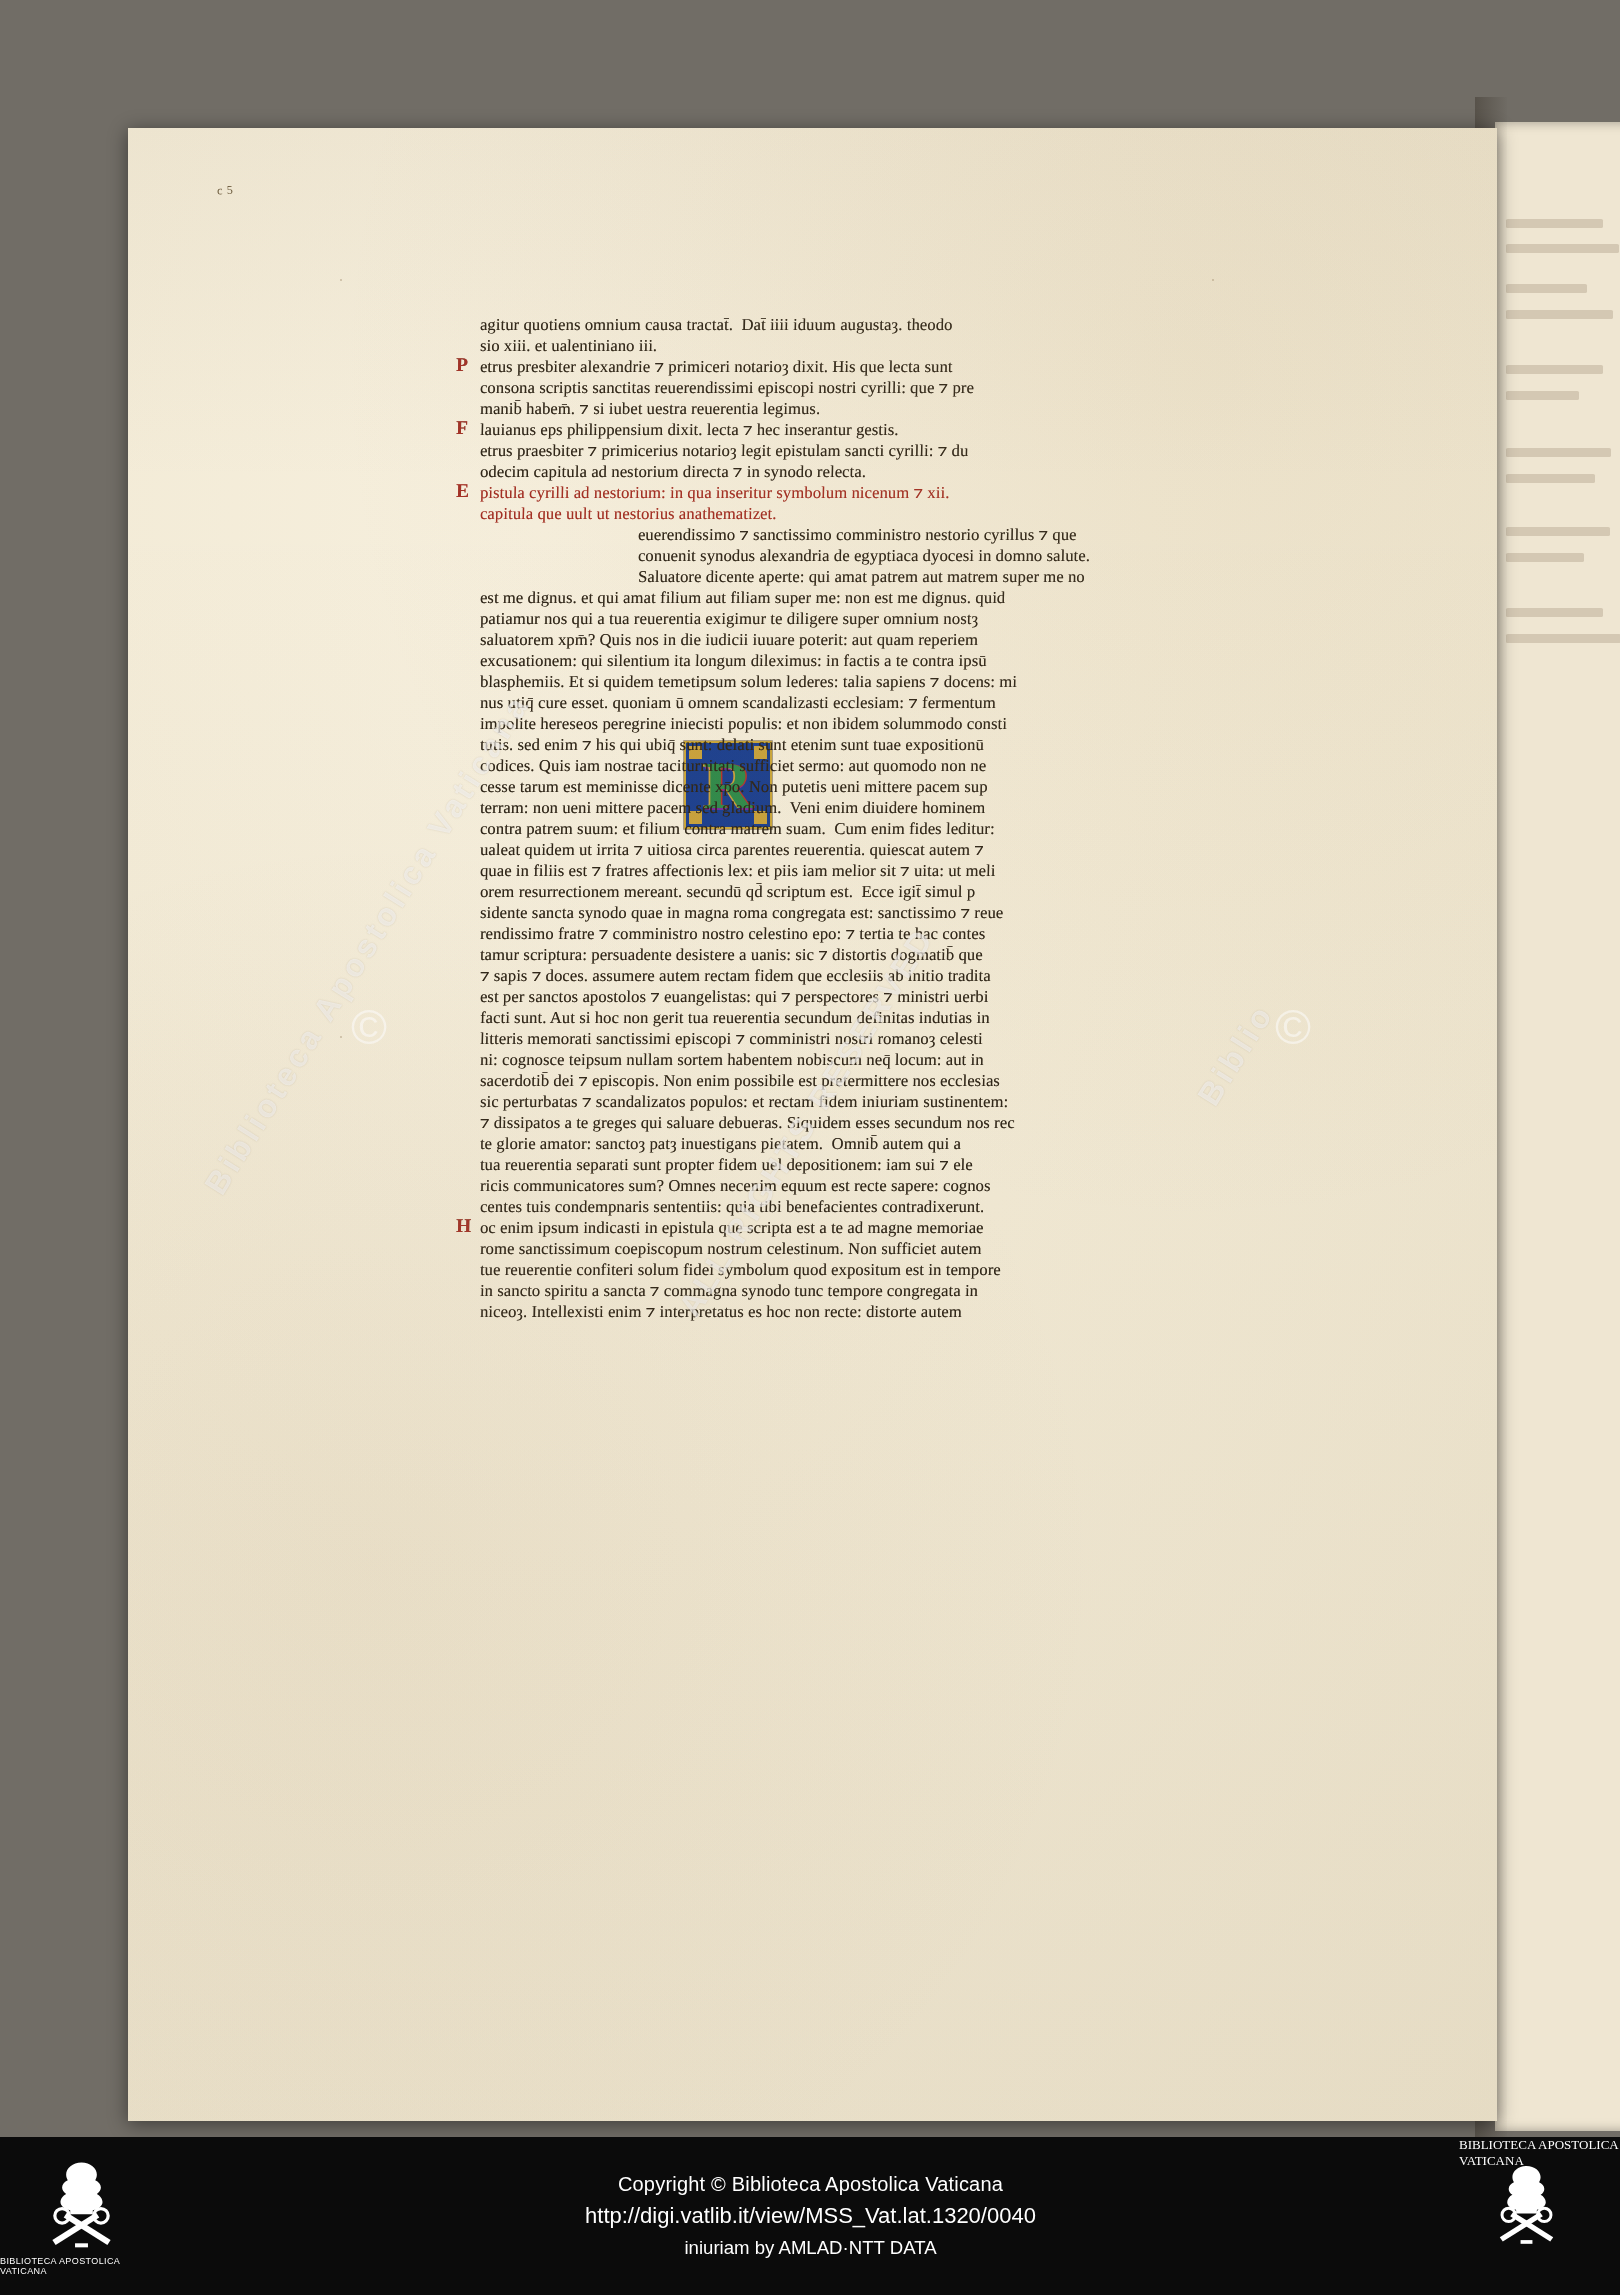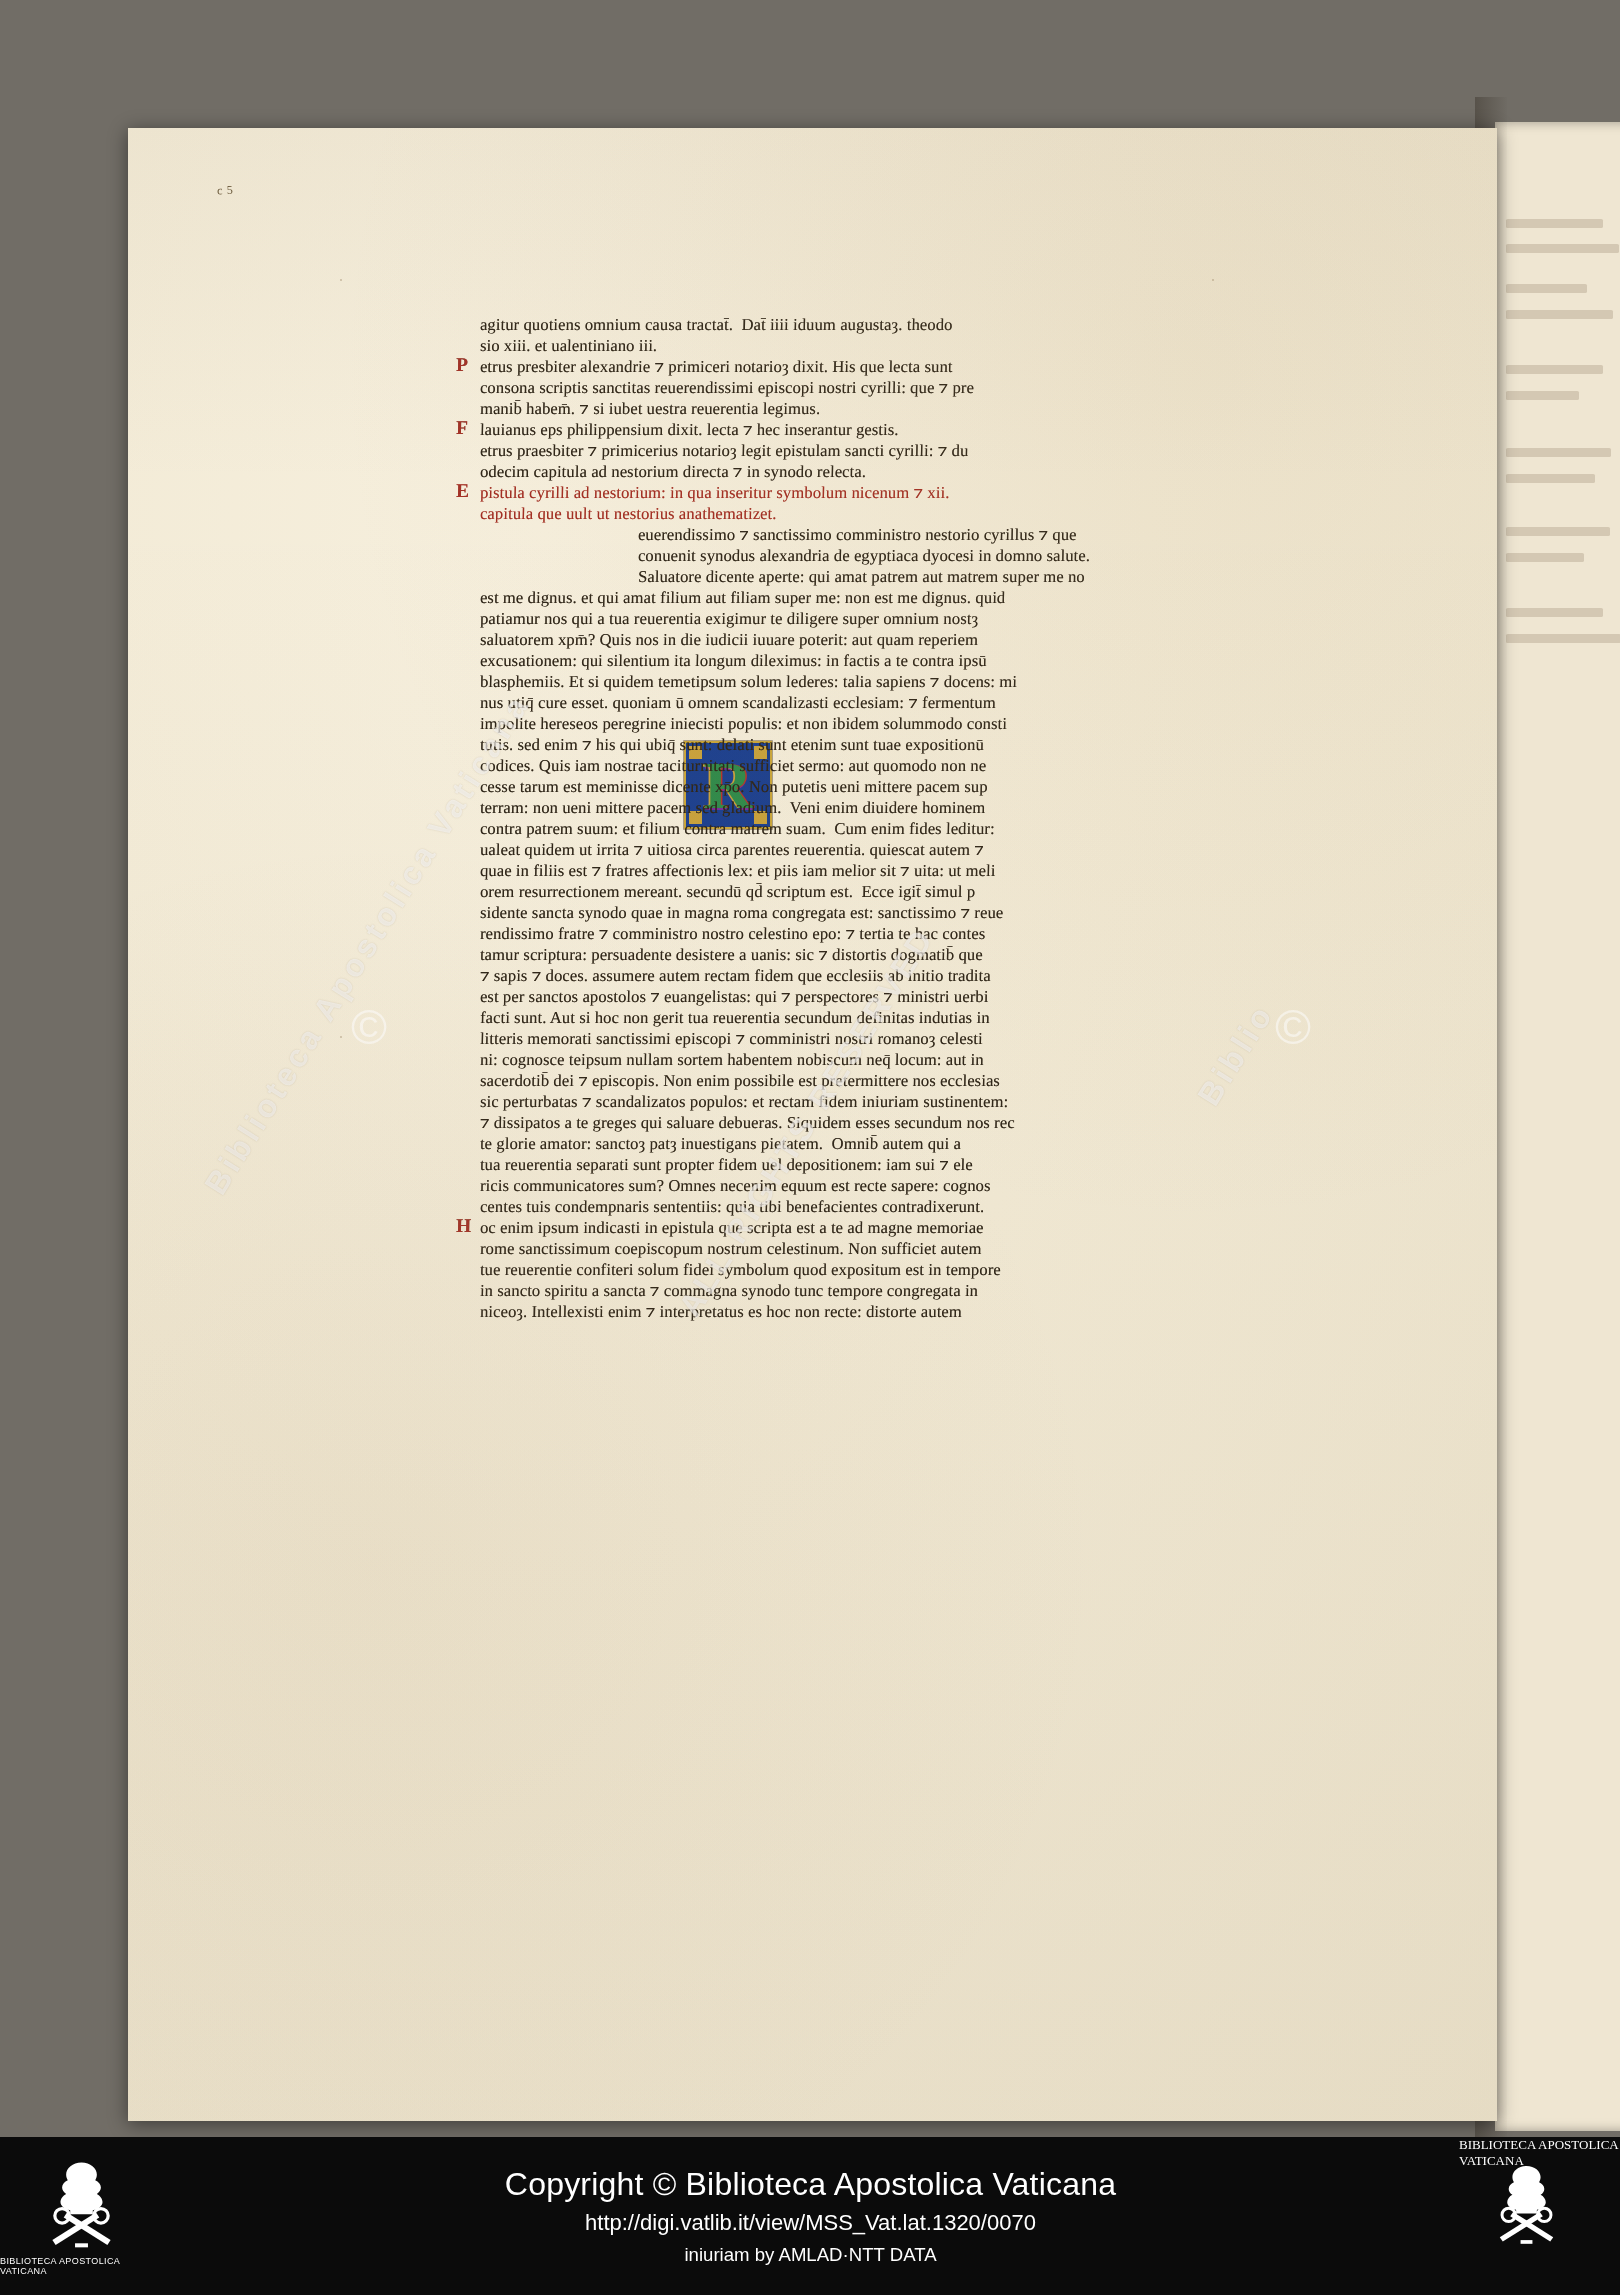--- a/index.html
+++ b/index.html
@@ -236,21 +236,21 @@
     letter-spacing: 0.4px;
     margin-top: 3.2px;
     color: #fff;
   }
   #footer-center {
     flex: 1;
     text-align: center;
     font-family: "Liberation Sans", sans-serif;
   }
   #footer-center .cr-line {
-    font-size: 32px;
+    font-size: 20px;
     letter-spacing: 0.2px;
     margin-bottom: 6.5px;
   }
   #footer-center .url-line {
     font-size: 22px;
     margin-bottom: 8px;
   }
   #footer-center .powered-line {
     font-size: 18.6px;
   }
@@ -373,21 +373,21 @@
           <path d="M42 70 L96 104 L92 110 L38 76 z"></path>
           <path d="M78 70 L24 104 L28 110 L82 76 z"></path>
           <rect x="52" y="108" width="16" height="5"></rect>
         </g>
       </svg>
       <div class="crest-caption">BIBLIOTECA APOSTOLICA VATICANA</div>
     </div>
 
     <div id="footer-center">
       <div class="cr-line">Copyright © Biblioteca Apostolica Vaticana</div>
-      <div class="url-line">http://digi.vatlib.it/view/MSS_Vat.lat.1320/0070</div>
+      <div class="url-line">http://digi.vatlib.it/view/MSS_Vat.lat.1320/0040</div>
       <div class="powered-line">iniuriam by AMLAD·NTT DATA</div>
     </div>
 
     <div class="right">
       <div class="crest-inner">
         <svg width="89" height="89" viewBox="0 0 120 120">
           <g fill="#ffffff">
             <path d="M60 8 c-11 0 -19 7 -19 15 0 3 1 5 2 7 -4 2 -7 5 -7 9 0 3 2 6 5 8 -4 2 -7 6 -7 10 0 5 5 9 12 10 l0 5 28 0 0 -5 c7 -1 12 -5 12 -10 0 -4 -3 -8 -7 -10 3 -2 5 -5 5 -8 0 -4 -3 -7 -7 -9 1 -2 2 -4 2 -7 0 -8 -8 -15 -19 -15 z"></path>
             <circle cx="36" cy="74" r="9" fill="none" stroke="#ffffff" stroke-width="4"></circle>
             <circle cx="84" cy="74" r="9" fill="none" stroke="#ffffff" stroke-width="4"></circle>

